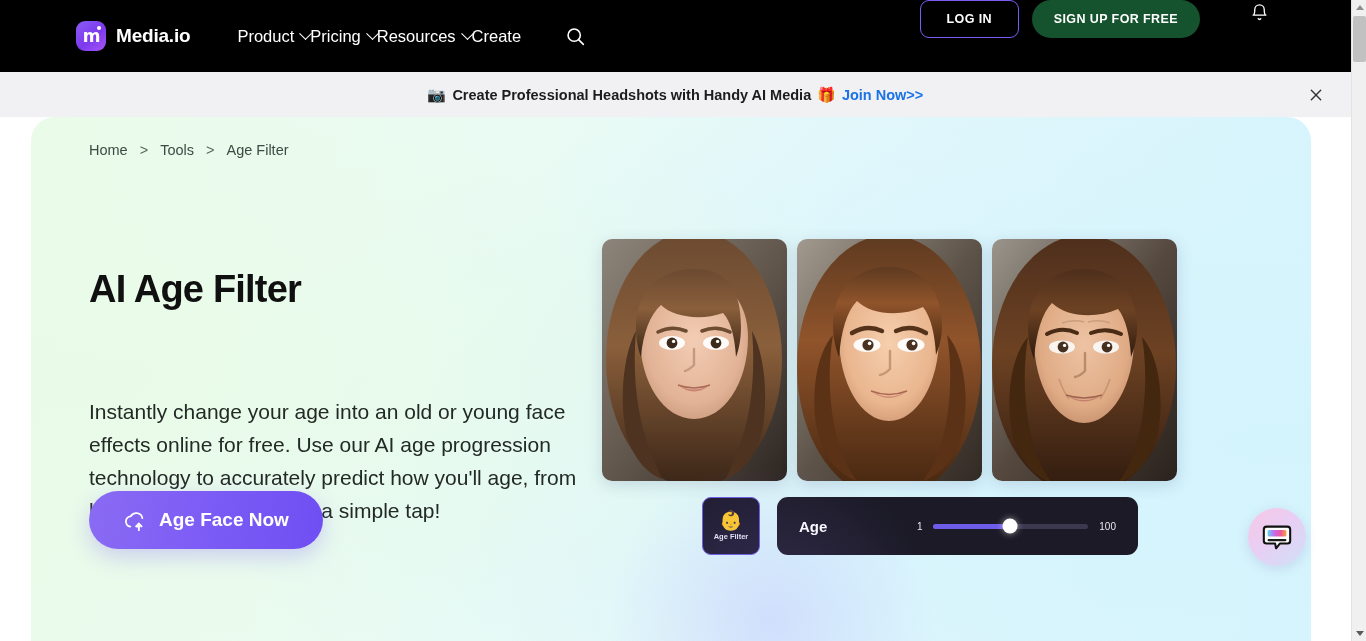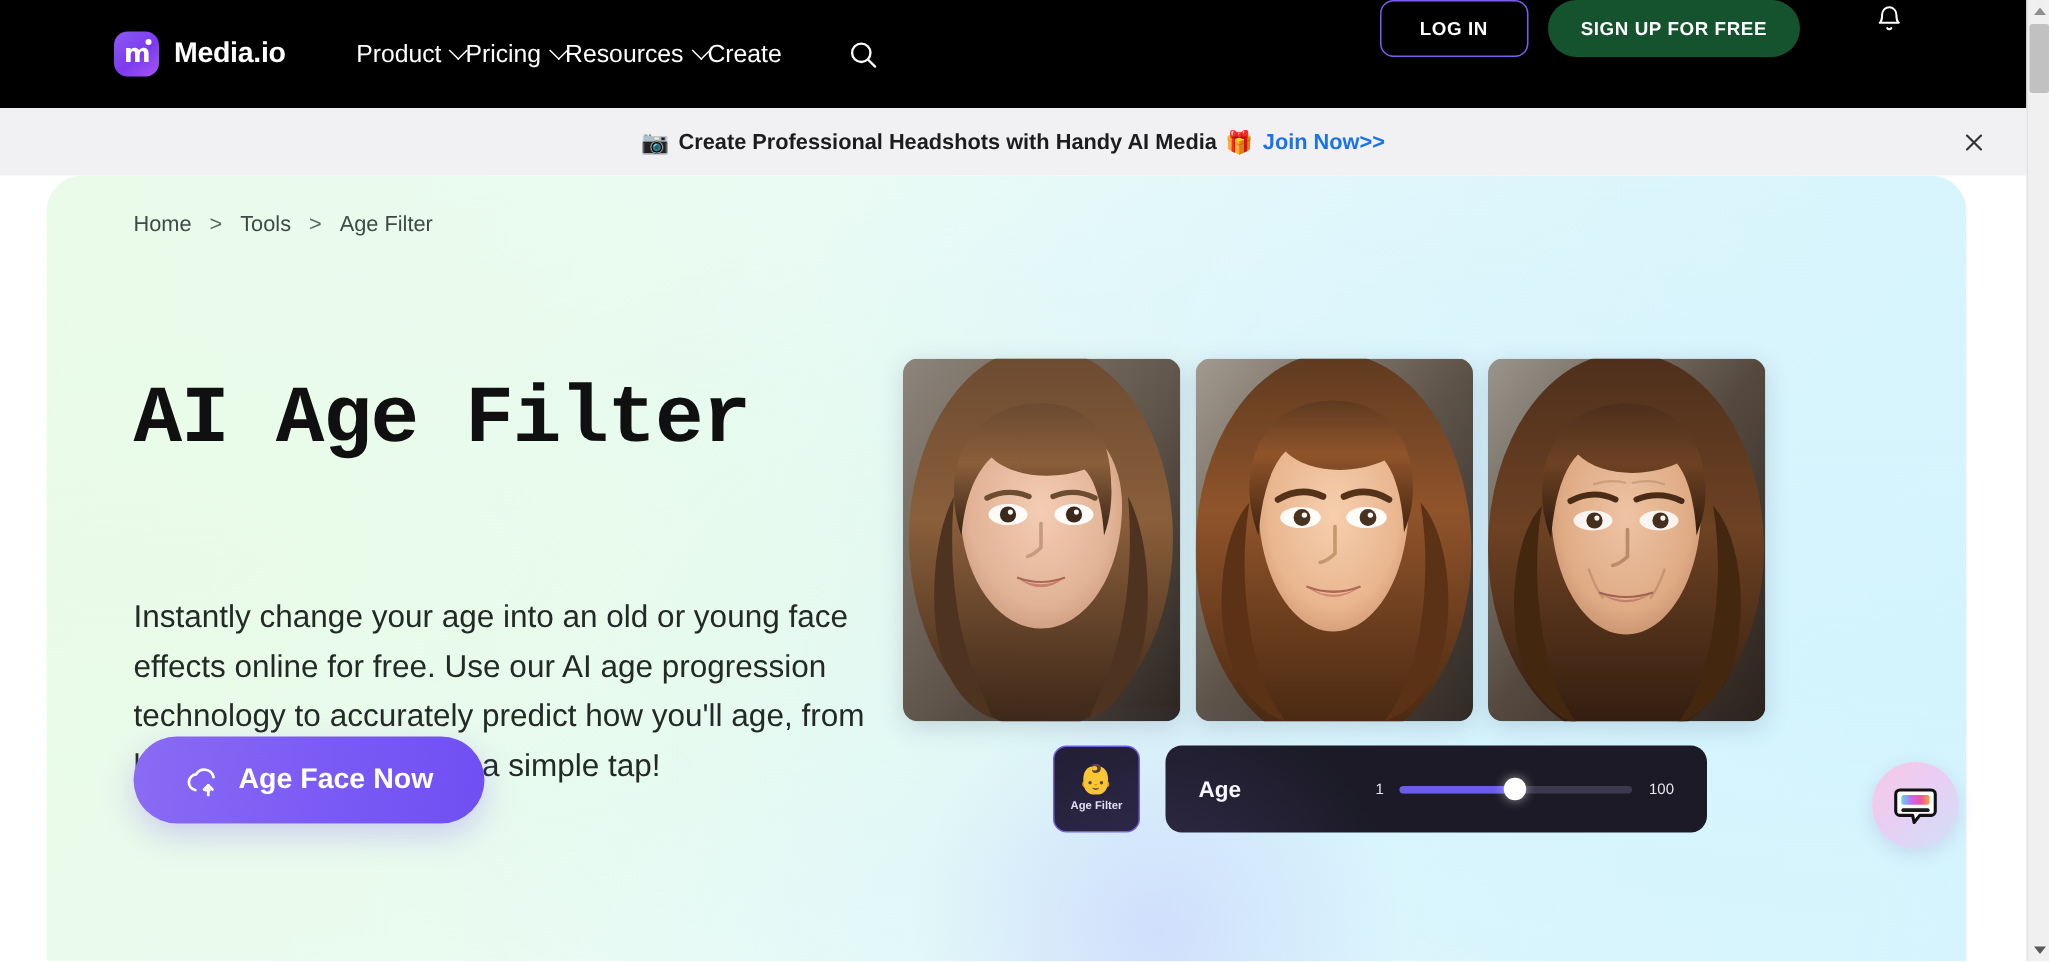--- a/index.html
+++ b/index.html
@@ -140,24 +140,24 @@
     position: absolute; top: 25px; left: 58px;
     display: flex; align-items: center; gap: 12px;
     font-size: 14.5px; color: #3e4a43; text-align: center;
   }
   .breadcrumb .crumb { cursor: pointer; }
   .breadcrumb .sep { color: #5a6a60; }
   .breadcrumb .crumb.current { cursor: default; }
 
   .hero-title {
     position: absolute; top: 191px; left: 58px;
-    font-size: 54px; font-weight: 700; color: #101010;
+    font-size: 38px; font-weight: 700; color: #101010;
     letter-spacing: -0.8px; line-height: 1;
     transform: translateY(-100%);
-    font-family: Liberation Mono, monospace;
+    font-family: Liberation Sans, sans-serif;
   }
   .hero-desc {
     position: absolute; top: 278px; left: 58px;
     width: 490px;
     font-size: 21px; line-height: 33px;
     color: #232a26;
     font-family: "Liberation Sans", sans-serif;
   }
   .cta {
     position: absolute; top: 374px; left: 58px;

